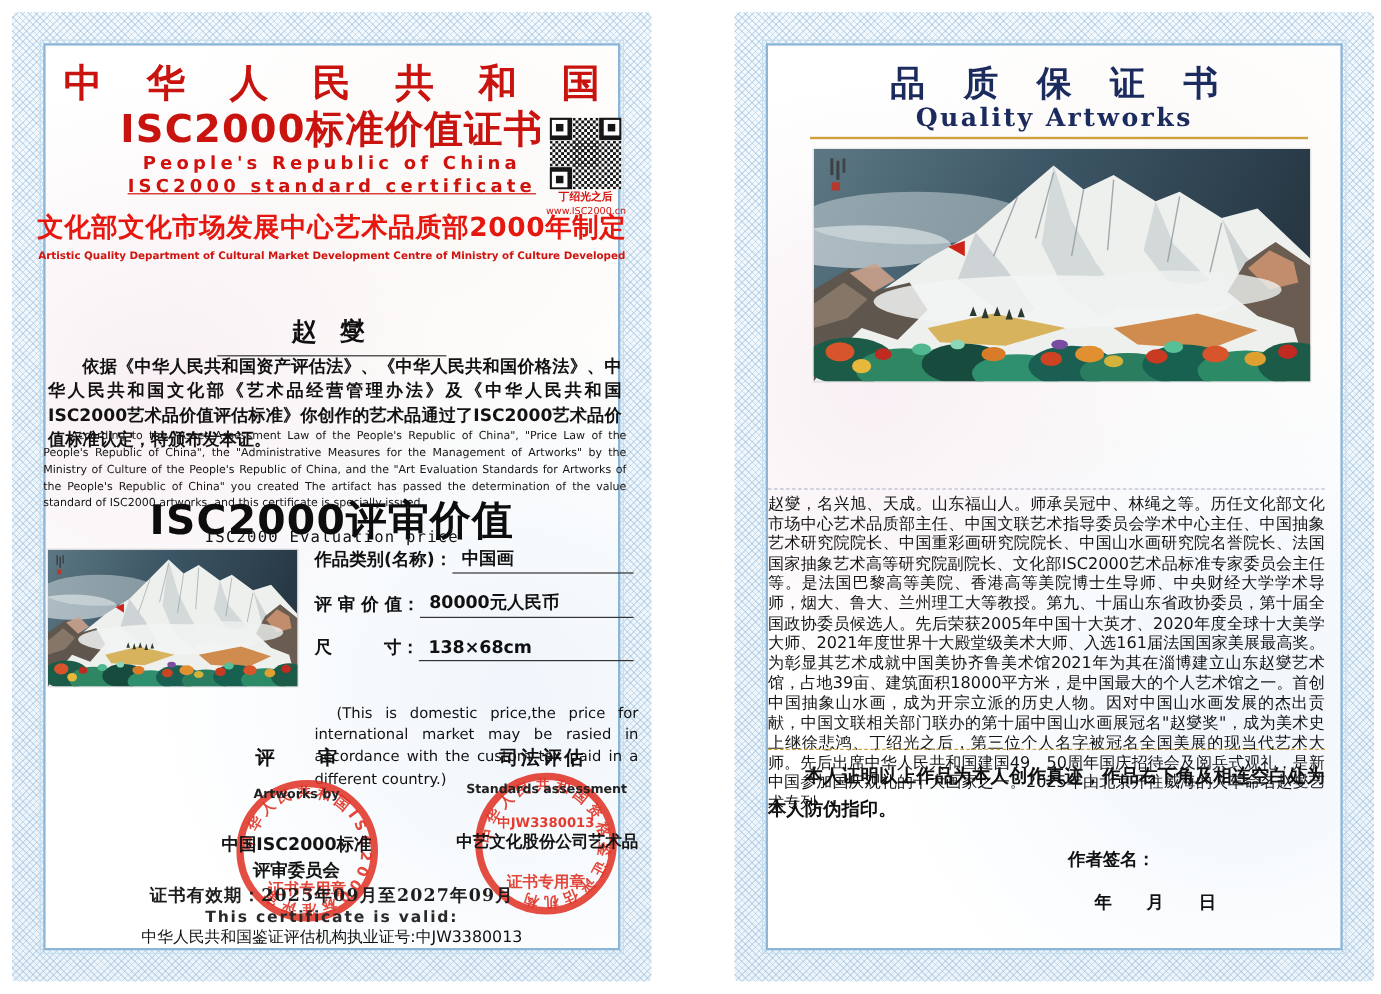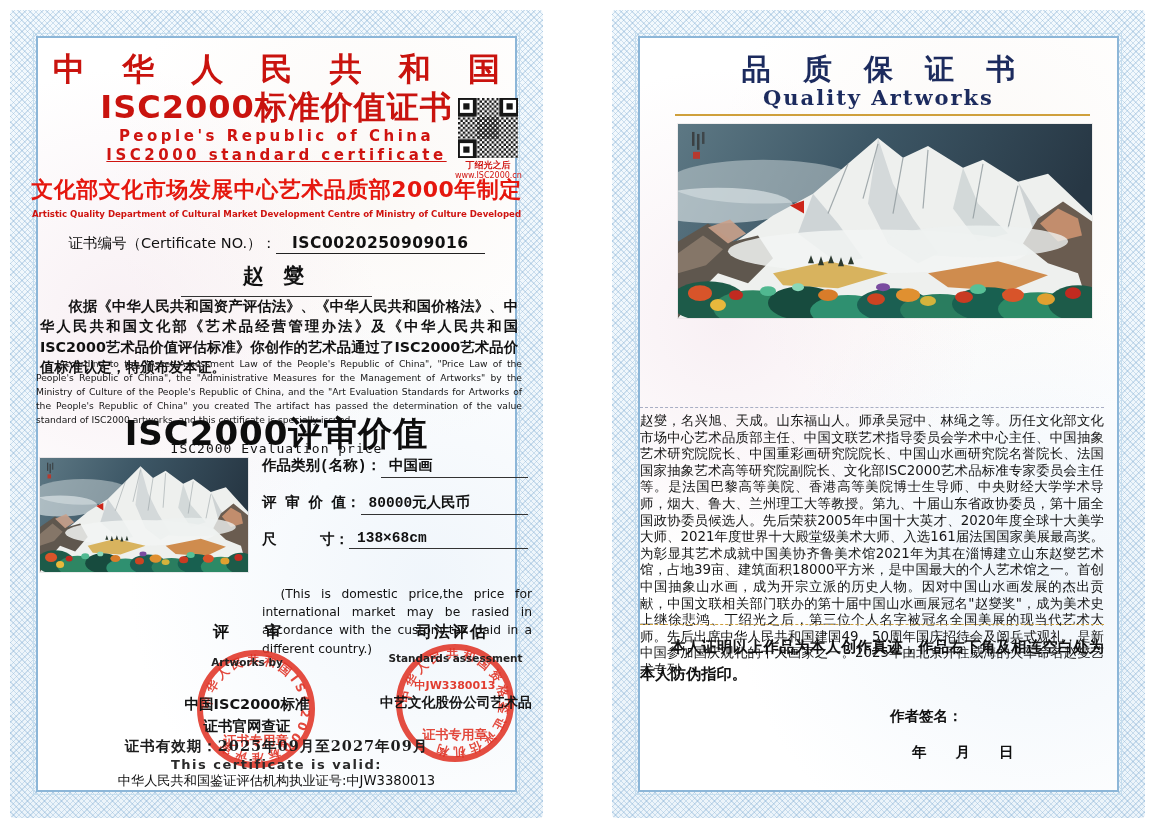--- a/index.html
+++ b/index.html
@@ -44,21 +44,21 @@
     border-bottom:1.5px solid #333; padding:0 62px 6px; letter-spacing:6px; }
   .lp-body-cn { top:286px; left:30px; width:478px; font-size:14.3px; font-weight:600; color:#121212;
     line-height:1.42; text-align:justify; text-indent:2em; }
   .lp-body-en { top:347px; left:26px; width:486px; font-size:9.2px; color:#161616;
     line-height:1.52; text-align:justify; text-indent:2.5em; }
   .lp-sec    { top:401px; font-size:34px; font-weight:bold; color:#0d0d0d; letter-spacing:1px; }
   .lp-sec-en { top:431px; font-size:13px; color:#111; font-family:"DejaVu Sans Mono","Liberation Mono",monospace; letter-spacing:1px; }
   .lp-thumb  { top:448px; left:30px; width:208px; height:114px; box-shadow:0 0 0 1px rgba(0,0,0,0.08); }
   .lp-thumb svg { width:100%; height:100%; display:block; }
   .fields { top:446px; left:252px; width:266px; }
-  .frow { display:flex; align-items:flex-start; margin-bottom:15px;font-family:Liberation Mono, monospace; }
+  .frow { display:flex; align-items:flex-end; margin-bottom:15px; }
   .flabel { font-size:14.5px; font-weight:bold; color:#111; white-space:nowrap; padding-bottom:2px; }
   .fvalue { flex:1; font-size:14.5px; font-weight:bold; color:#111; border-bottom:1.5px solid #333;
     padding:0 0 2px 8px; white-space:nowrap; }
   .note-cn { top:538px; left:252px; width:270px; font-size:12.3px; font-weight:bold; color:#1a1a1a;
     line-height:1.5; text-indent:2em; text-align:justify; }
   .note-en { top:575px; left:252px; width:270px; font-size:12.3px; font-weight:normal; color:#111;
     line-height:1.48; text-indent:1.5em; text-align:justify; }
   .appr-cn { top:612px; left:167px; width:140px; text-align:center; font-size:16px; font-weight:bold; letter-spacing:10px; text-indent:10px; color:#111; }
   .jud-cn  { top:612px; left:372px; width:140px; text-align:center; font-size:16px; font-weight:bold; letter-spacing:2px; color:#111; }
   .seal { width:124px; height:124px; }
@@ -186,23 +186,20 @@
     <svg>
         <use href="#qrsym"></use>
       </svg>
     <div class="qr-cap">丁绍光之后</div>
     <div class="qr-cap2">www.ISC2000.cn</div>
   </div>
 
   <div class="abs ctr lp-banner">文化部文化市场发展中心艺术品质部2000年制定</div>
   <div class="abs ctr lp-banner-en">Artistic Quality Department of Cultural Market Development Centre of Ministry of Culture Developed</div>
 
-  <div class="abs ctr lp-certno">
-    <span>证书编号（Certificate NO.）：</span><b>ISC0020250909016</b>
-  </div>
 
   <div class="abs ctr lp-name">
     <span>赵 燮</span>
   </div>
 
   <div class="abs lp-body-cn">依据《中华人民共和国资产评估法》、《中华人民共和国价格法》、中华人民共和国文化部《艺术品经营管理办法》及《中华人民共和国ISC2000艺术品价值评估标准》你创作的艺术品通过了ISC2000艺术品价值标准认定，特颁布发本证。</div>
   <div class="abs lp-body-en">According to the "Asset Assessment Law of the People's Republic of China", "Price Law of the People's Republic of China", the "Administrative Measures for the Management of Artworks" by the Ministry of Culture of the People's Republic of China, and the "Art Evaluation Standards for Artworks of the People's Republic of China" you created The artifact has passed the determination of the value standard of ISC2000 artworks, and this certificate is specially issued.</div>
 
   <div class="abs ctr lp-sec">ISC2000评审价值</div>
   <div class="abs ctr lp-sec-en">ISC2000 Evaluation price</div>
@@ -257,21 +254,21 @@
       <text x="62" y="48" text-anchor="middle" fill="#e03427" font-size="11" font-weight="bold" opacity="0.95">中JW3380013</text>
       <text x="62" y="98" text-anchor="middle" fill="#e03427" font-size="13" font-weight="bold" opacity="0.9">证书专用章</text>
     </svg>
   </div>
 
   <div class="abs appr-en">Artworks by</div>
   <div class="abs jud-en">Standards assessment</div>
 
   <div class="abs org org-l">
     <div>中国ISC2000标准</div>
-    <div>证书官网查证</div>
+    <div>评审委员会</div>
   </div>
   <div class="abs org org-r">
     <div>中艺文化股份公司艺术品</div>
   </div>
 
   <div class="abs ctr valid-cn">证书有效期：2025年09月至2027年09月</div>
   <div class="abs ctr valid-en">This certificate is valid:</div>
   <div class="abs ctr license">中华人民共和国鉴证评估机构执业证号:中JW3380013</div>
 </div>
 

